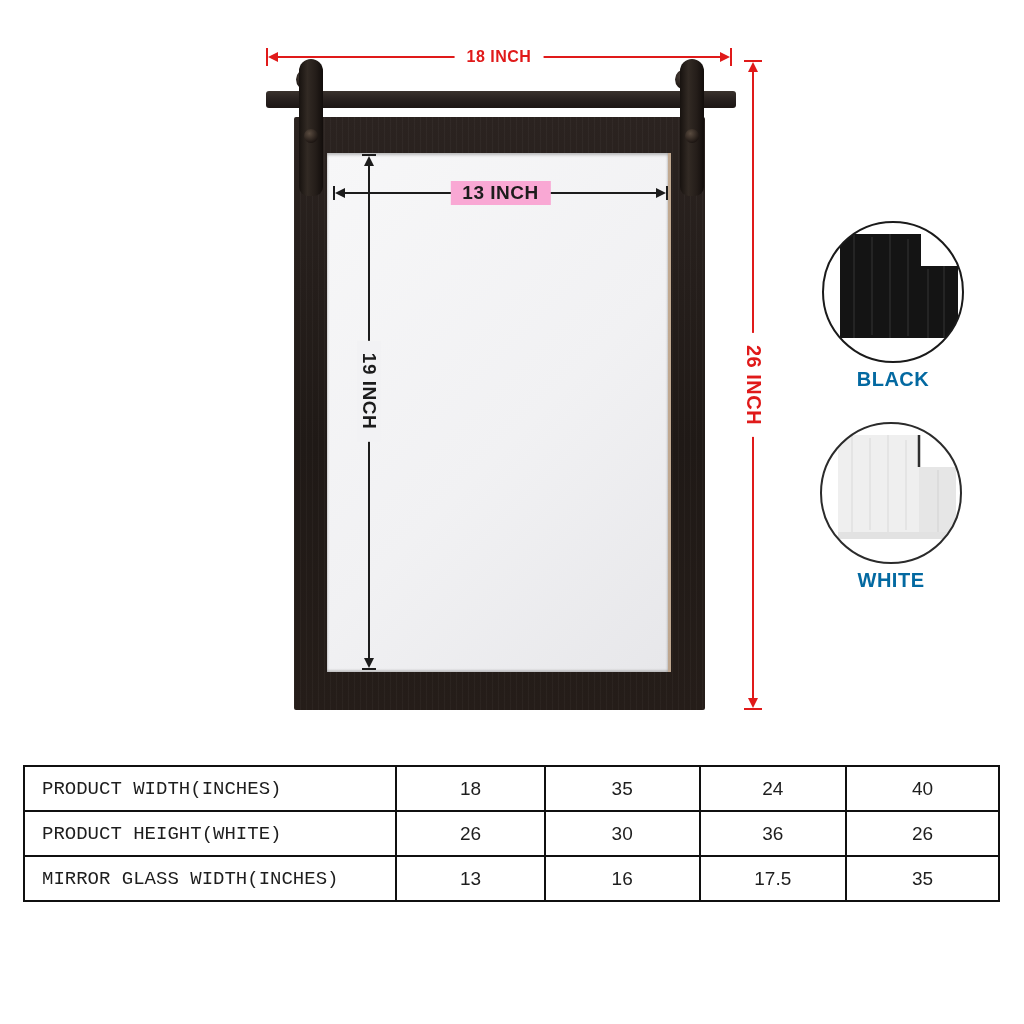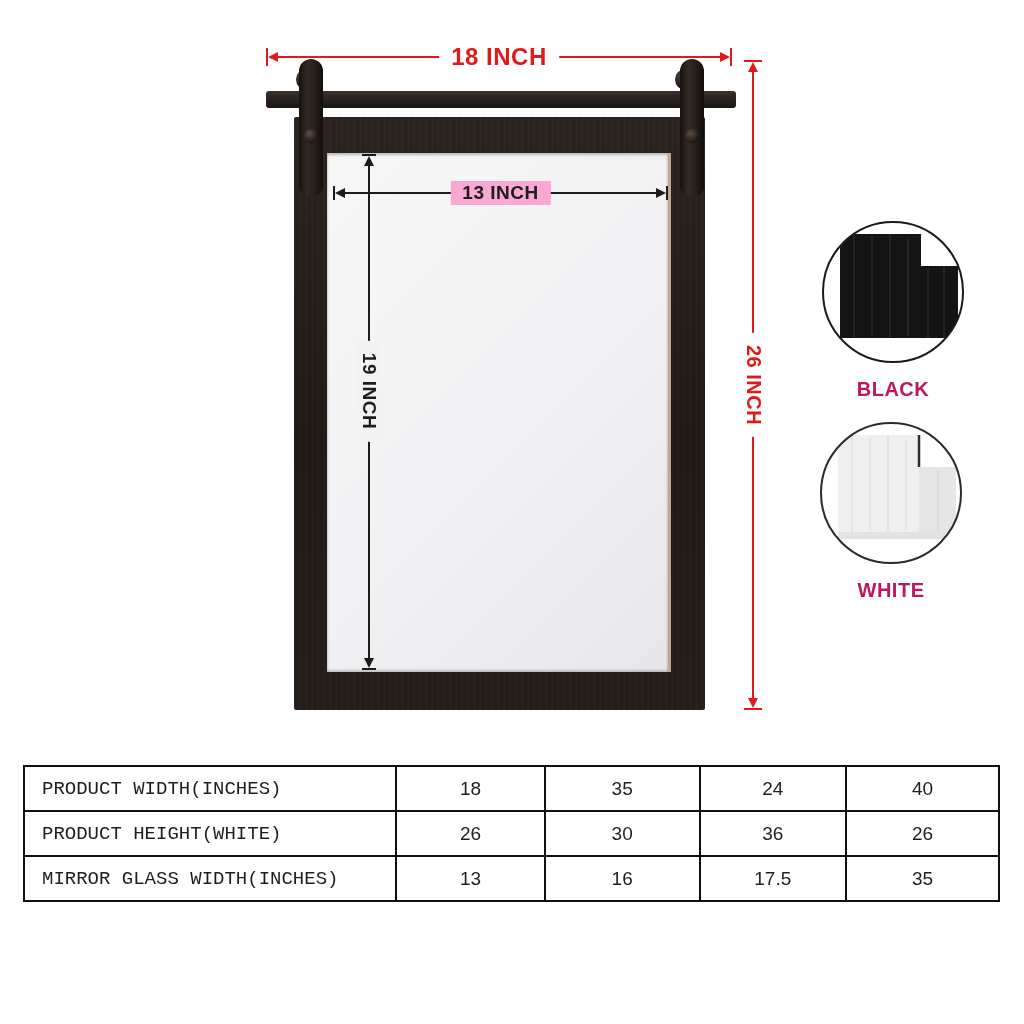--- a/index.html
+++ b/index.html
@@ -44,38 +44,38 @@
   .dimh,.dimv{position:absolute;z-index:6;}
   .dimh{height:0;}
   .dimh .line{position:absolute;left:8px;right:8px;top:-1px;height:2px;background:currentColor;}
   .dimh .arr-l,.dimh .arr-r{position:absolute;top:-5px;width:0;height:0;
     border-top:5px solid transparent;border-bottom:5px solid transparent;}
   .dimh .arr-l{left:1px;border-right:10px solid currentColor;}
   .dimh .arr-r{right:1px;border-left:10px solid currentColor;}
   .dimh .tick-l,.dimh .tick-r{position:absolute;top:-9px;width:2px;height:18px;background:currentColor;}
   .dimh .tick-l{left:-1px;} .dimh .tick-r{right:-1px;}
   .dimh .lbl{position:absolute;left:50%;top:0;transform:translate(-50%,-50%);
-    font-weight:700;font-size:24px;letter-spacing:0.5px;padding:1px 12px;white-space:nowrap;}
+    font-weight:700;font-size:16px;letter-spacing:0.5px;padding:1px 12px;white-space:nowrap;}
   .dimv{width:0;}
   .dimv .line{position:absolute;top:8px;bottom:8px;left:-1px;width:2px;background:currentColor;}
   .dimv .arr-t,.dimv .arr-b{position:absolute;left:-5px;width:0;height:0;
     border-left:5px solid transparent;border-right:5px solid transparent;}
   .dimv .arr-t{top:1px;border-bottom:10px solid currentColor;}
   .dimv .arr-b{bottom:1px;border-top:10px solid currentColor;}
   .dimv .tick-t,.dimv .tick-b{position:absolute;left:-9px;height:2px;width:18px;background:currentColor;}
   .dimv .tick-t{top:-1px;} .dimv .tick-b{bottom:-1px;}
   .dimv .lbl{position:absolute;left:0;top:50%;transform:translate(-50%,-50%);
     writing-mode:vertical-rl;text-orientation:mixed;
     font-weight:700;font-size:20px;letter-spacing:0.5px;padding:12px 1px;white-space:nowrap;}
   .red{color:#e01a1a;}
   .blk{color:#1c1c1c;}
   
   .swatch{position:absolute;width:146px;text-align:center;z-index:6;}
   .swatch svg{display:block;}
-  .swatch .cap{display:block;margin-top:13px;font-size:20px;font-weight:700;color:#be185d;letter-spacing:0.5px;}
+  .swatch .cap{display:block;margin-top:3px;font-size:20px;font-weight:700;color:#0369a1;letter-spacing:0.5px;}
   
   #sizes-table{
     position:absolute;left:23px;top:765px;width:977px;z-index:6;
     border-collapse:collapse;table-layout:fixed;color:#1e1e1e;
   }
   #sizes-table th,#sizes-table td{
     border:2.5px solid #101010;text-align:center;vertical-align:middle;
     font-size:19px;overflow:hidden;white-space:nowrap;
   }
   #sizes-table th{font-size:21px;font-weight:700;}

